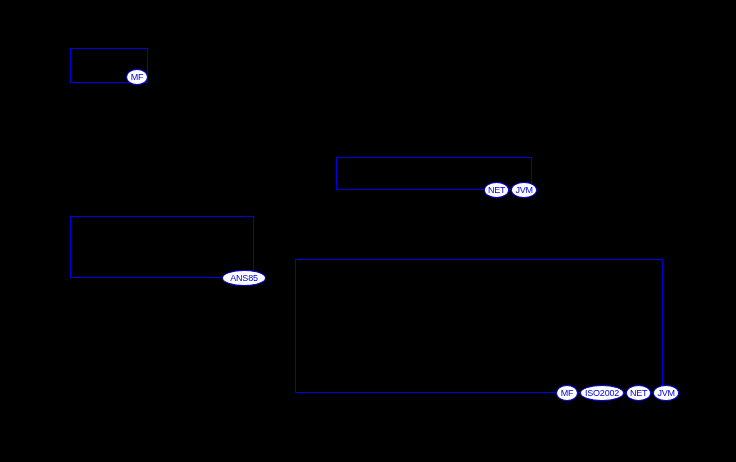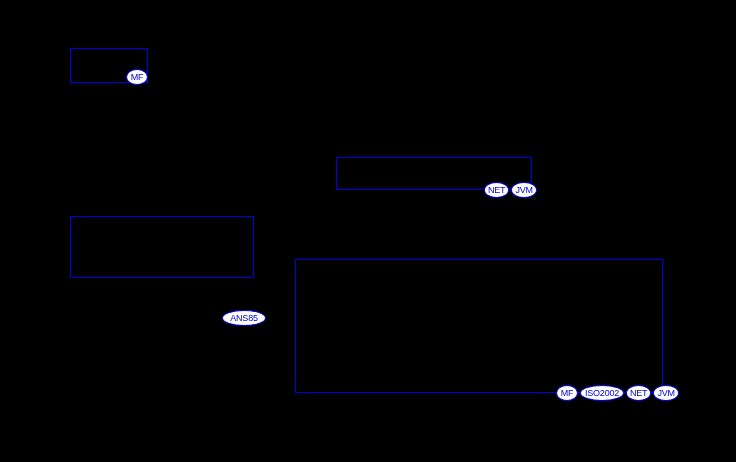--- a/index.html
+++ b/index.html
@@ -74,21 +74,21 @@
     <span class="node-title"></span>
   </div>
   <div class="badge-row" style="left:484px; top:182px;">
     <span class="badge">NET</span>
     <span class="badge">JVM</span>
   </div>
 
   <div class="node" style="left:70px; top:216px; width:184px; height:62px;">
     <span class="node-title"></span>
   </div>
-  <div class="badge-row" style="left:222px; top:270px;margin-top:40px;">
+  <div class="badge-row" style="left:222px; top:270px;">
     <span class="badge wide">ANS85</span>
   </div>
 
   <div class="node" style="left:295px; top:259px; width:368px; height:134px;">
     <span class="node-title"></span>
   </div>
   <div class="badge-row" style="left:556px; top:385px;">
     <span class="badge">MF</span>
     <span class="badge wide">ISO2002</span>
     <span class="badge">NET</span>

